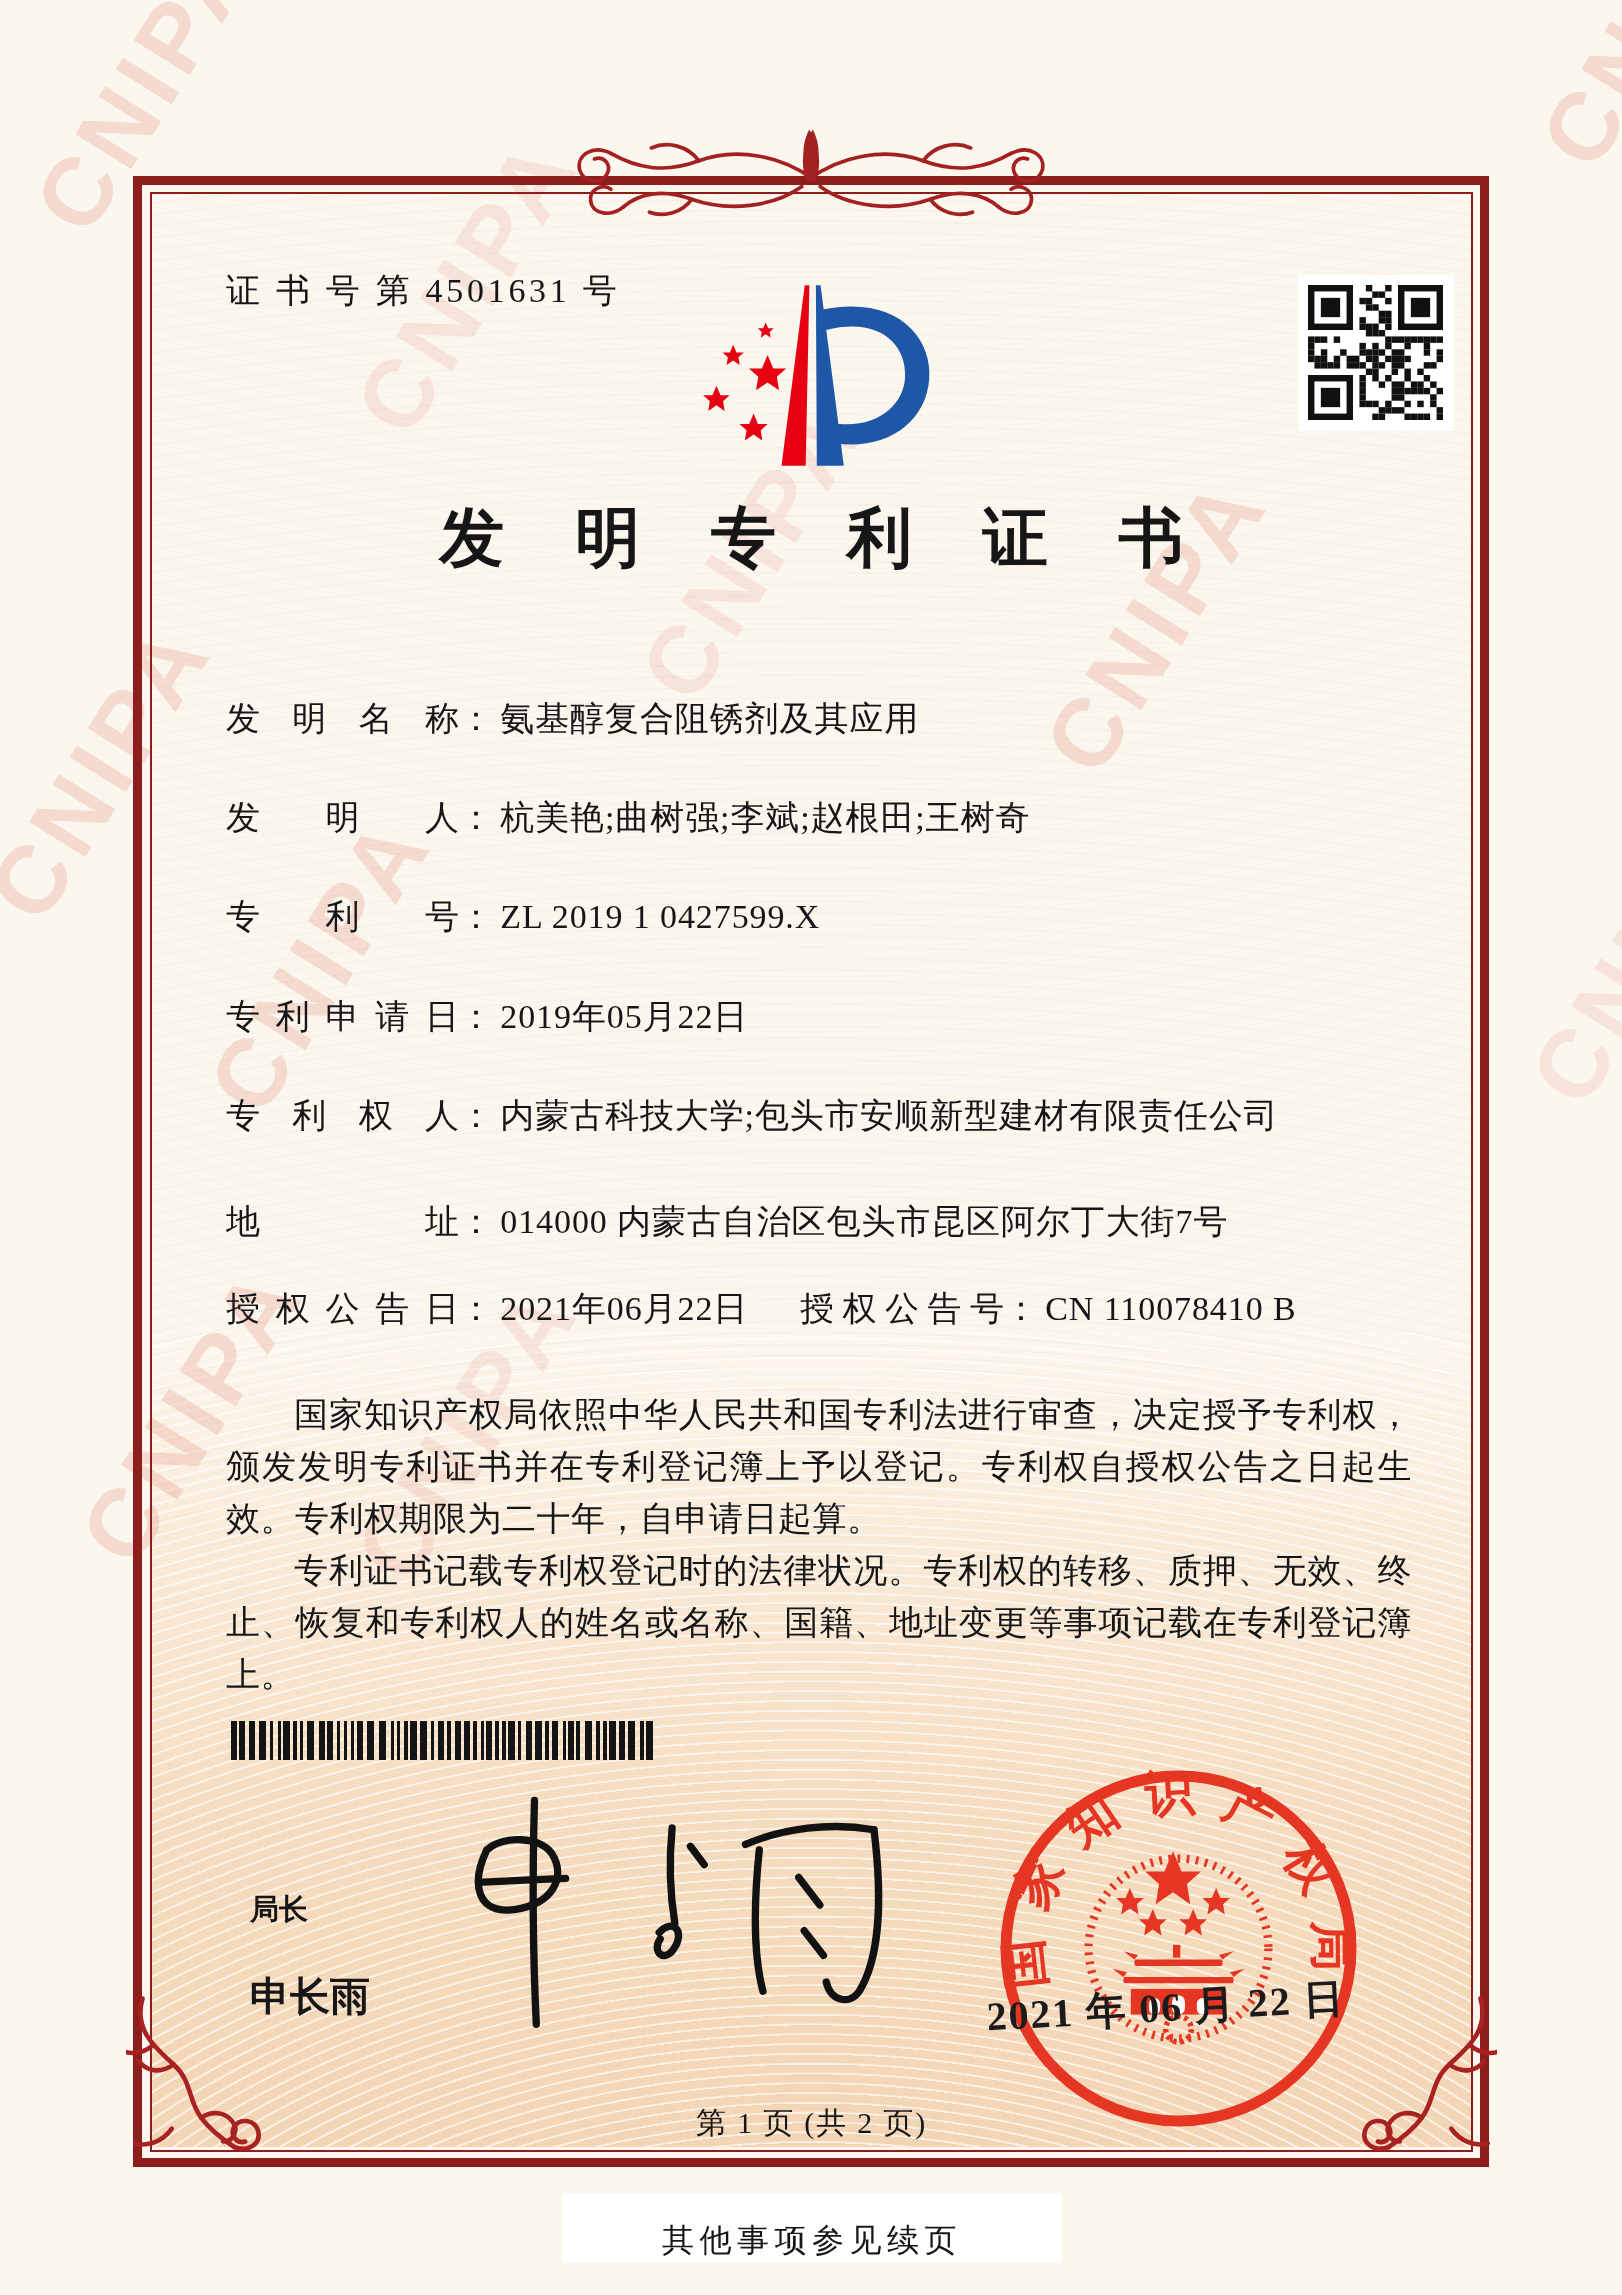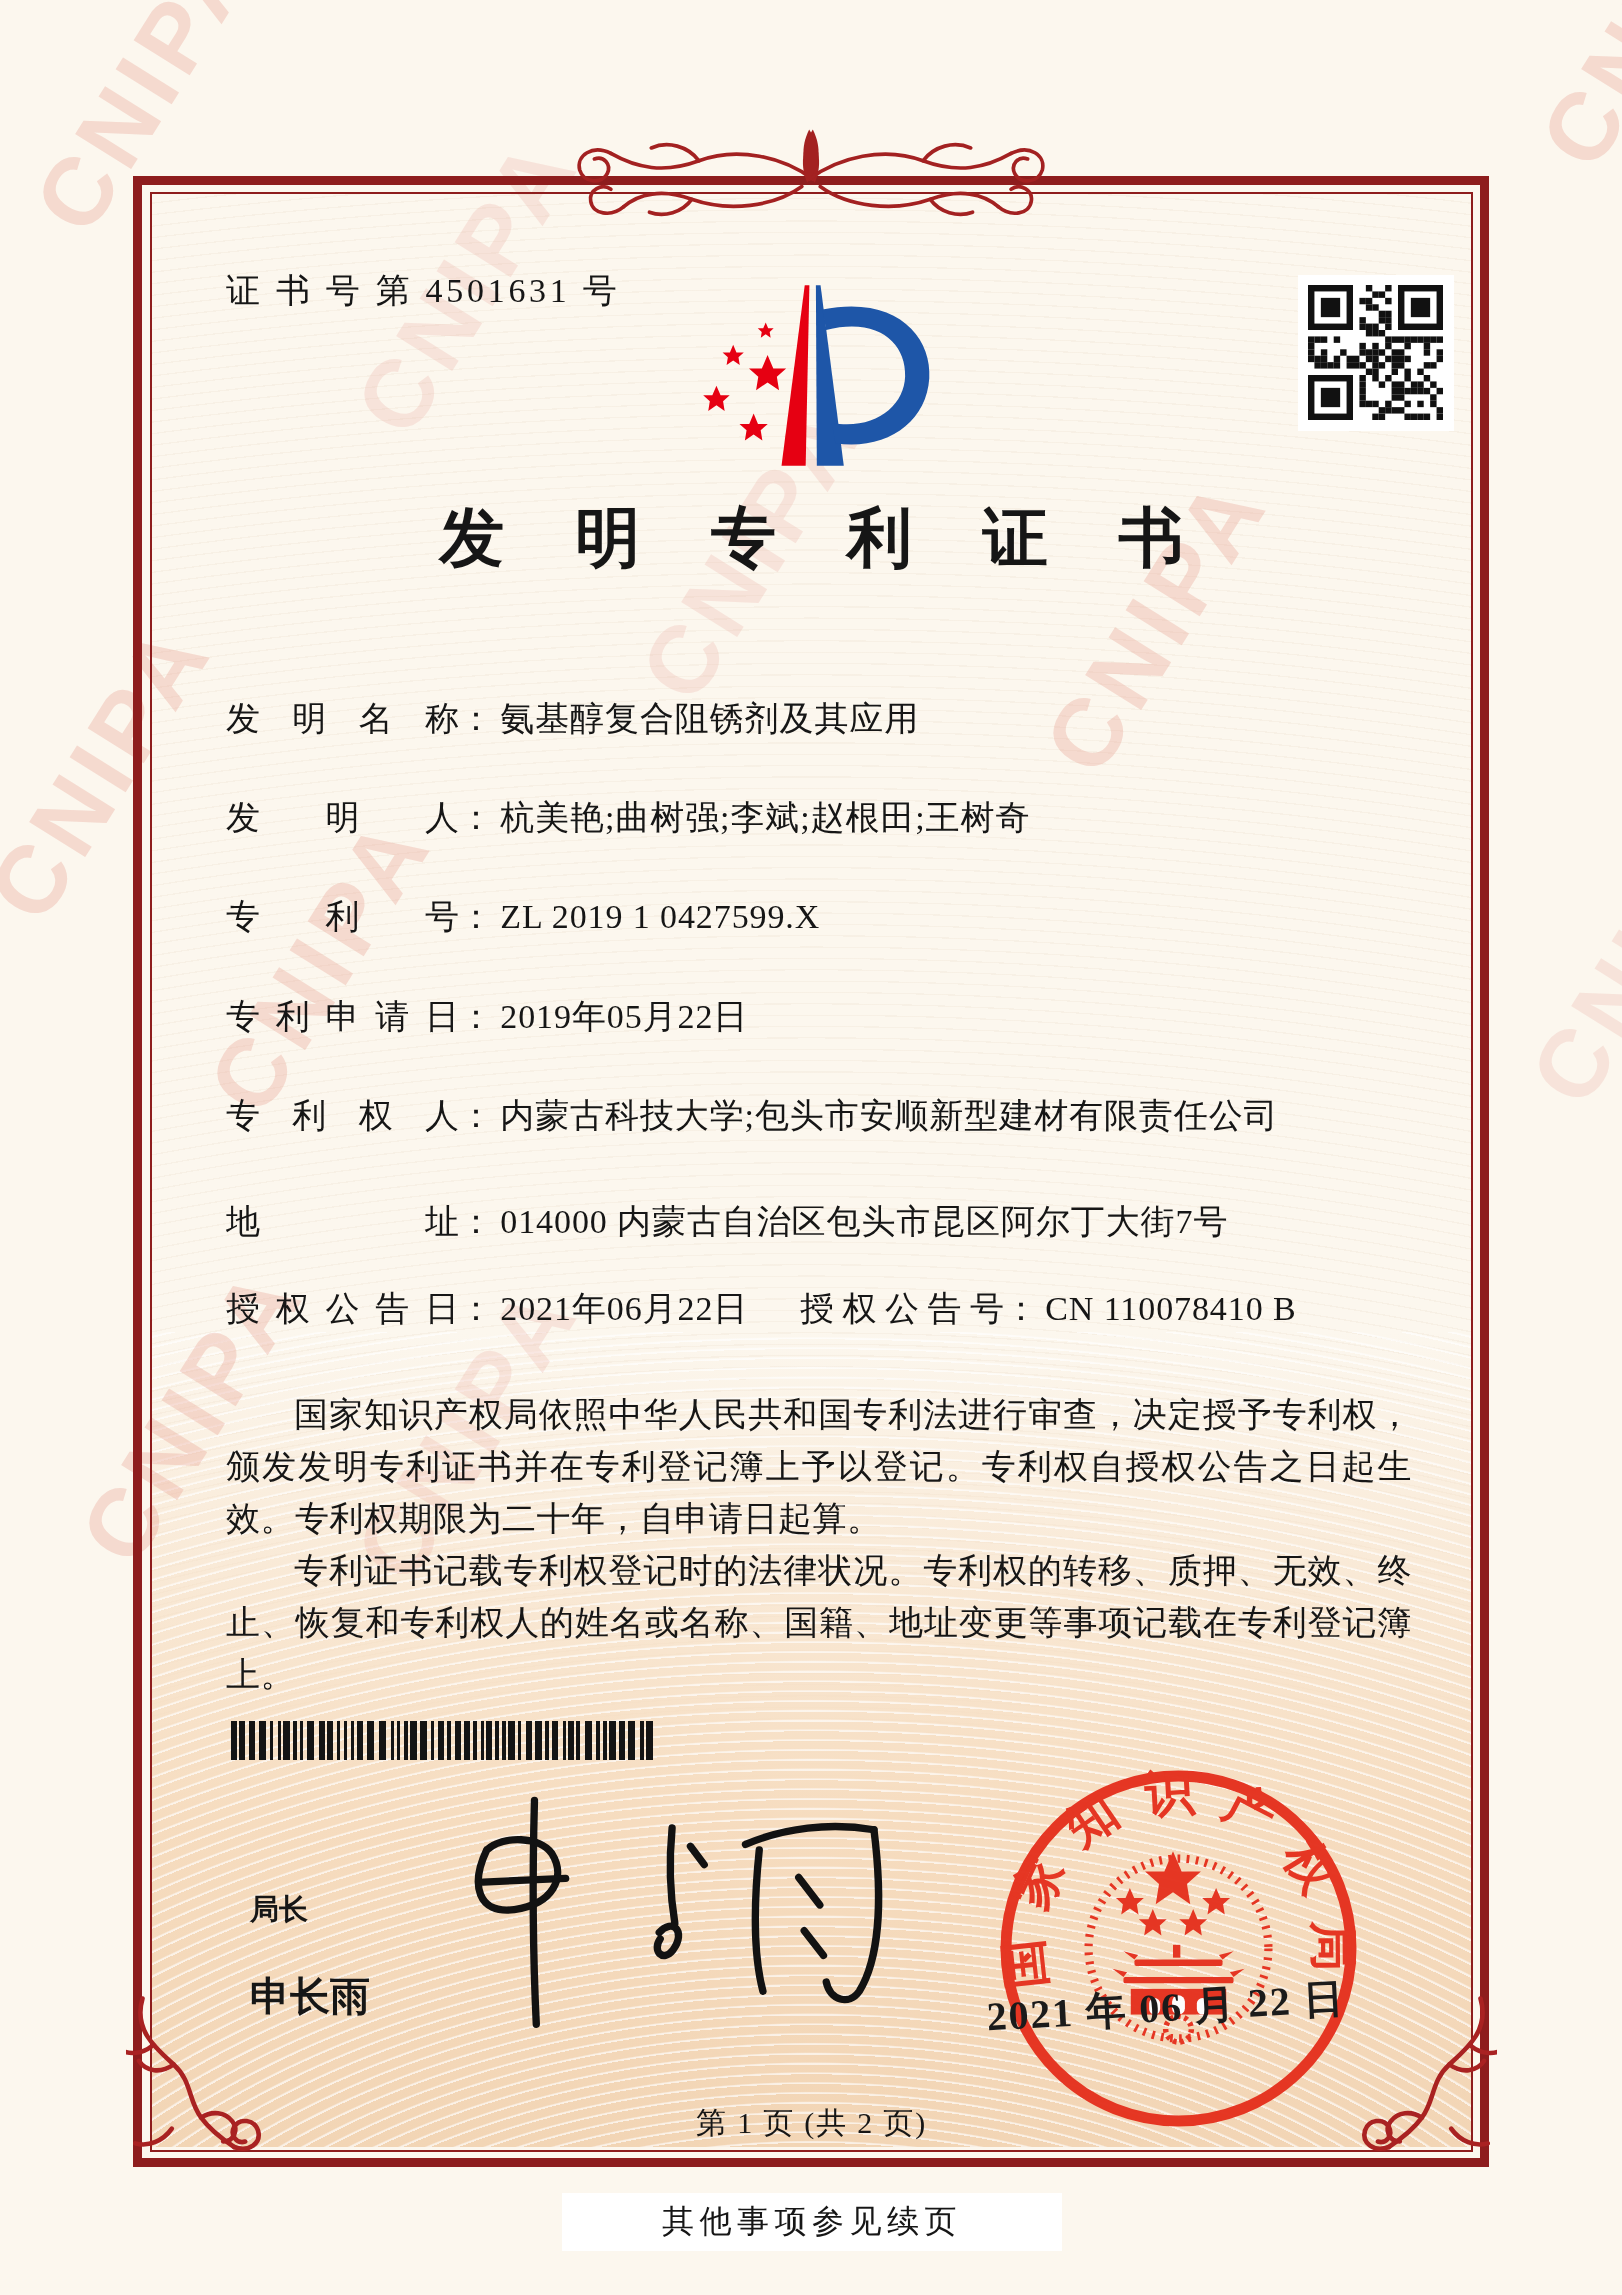--- a/index.html
+++ b/index.html
@@ -51,22 +51,22 @@
 
   .director-title { position:absolute; left:250px; top:1890px; font-size:29px; font-family:"Liberation Sans", sans-serif; font-weight:bold; }
   .director-name  { position:absolute; left:250px; top:1969px; font-size:40px; font-family:"Liberation Sans", sans-serif; font-weight:bold; }
   .signature { position:absolute; left:395px; top:1793px; width:523px; height:246px; }
 
   .seal { position:absolute; left:995px; top:1765px; width:367px; height:367px; }
   .seal-date { position:absolute; left:955px; top:1980px; width:422px; text-align:center; font-size:40px;
                letter-spacing:1.8px; color:#1b1b1b; transform:rotate(-3deg); font-weight:bold; }
 
   .page-num { position:absolute; left:0; width:100%; top:2103px; text-align:center; font-size:30px; letter-spacing:1.8px; }
-  .cont-box { position:absolute; left:562px; top:2193px; width:500px; height:58px; background:#ffffff;
-              display:flex; align-items:center; justify-content:center; }
+  .cont-box { position:absolute; left:562px; top:2193px; width:500px; height:70px; background:#ffffff;
+              display:flex; align-items:flex-end; justify-content:center; }
   .cont-box span { font-size:32px; letter-spacing:5.5px; }
 </style>
 </head>
 <body>
 
 <div class="page">
 
   <div class="texture"></div>
   <div class="wave-zone"></div>
 

